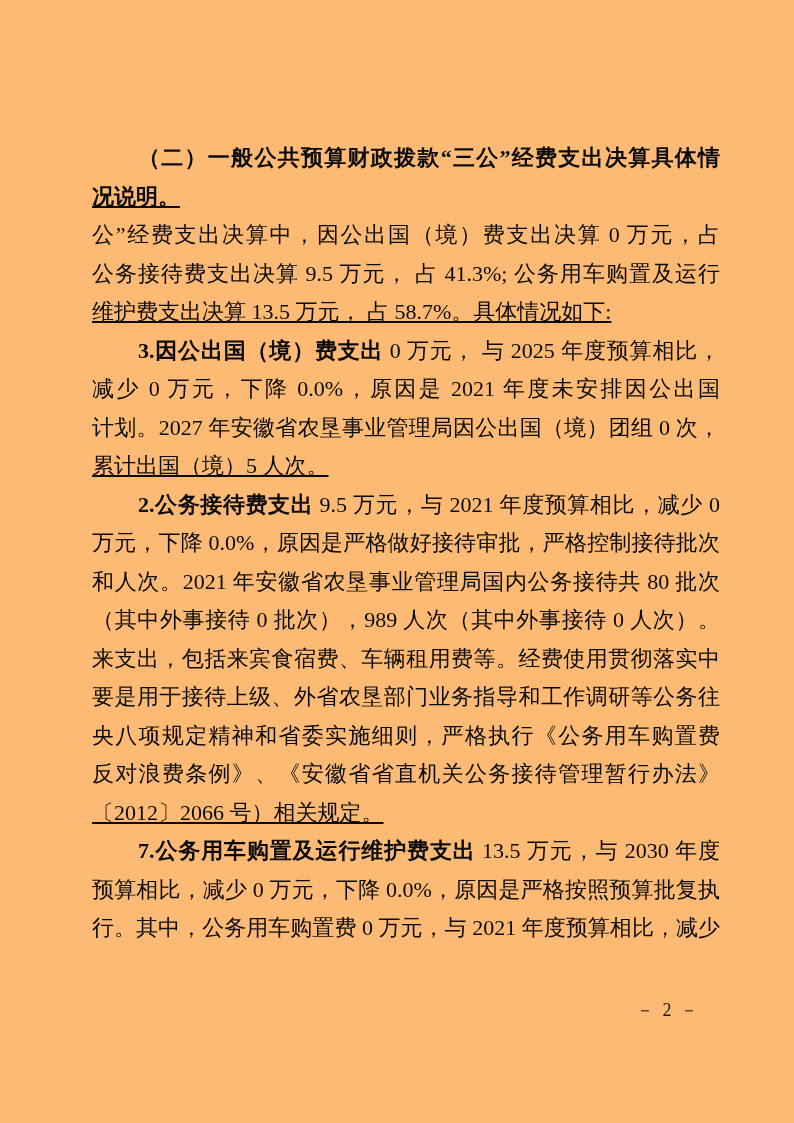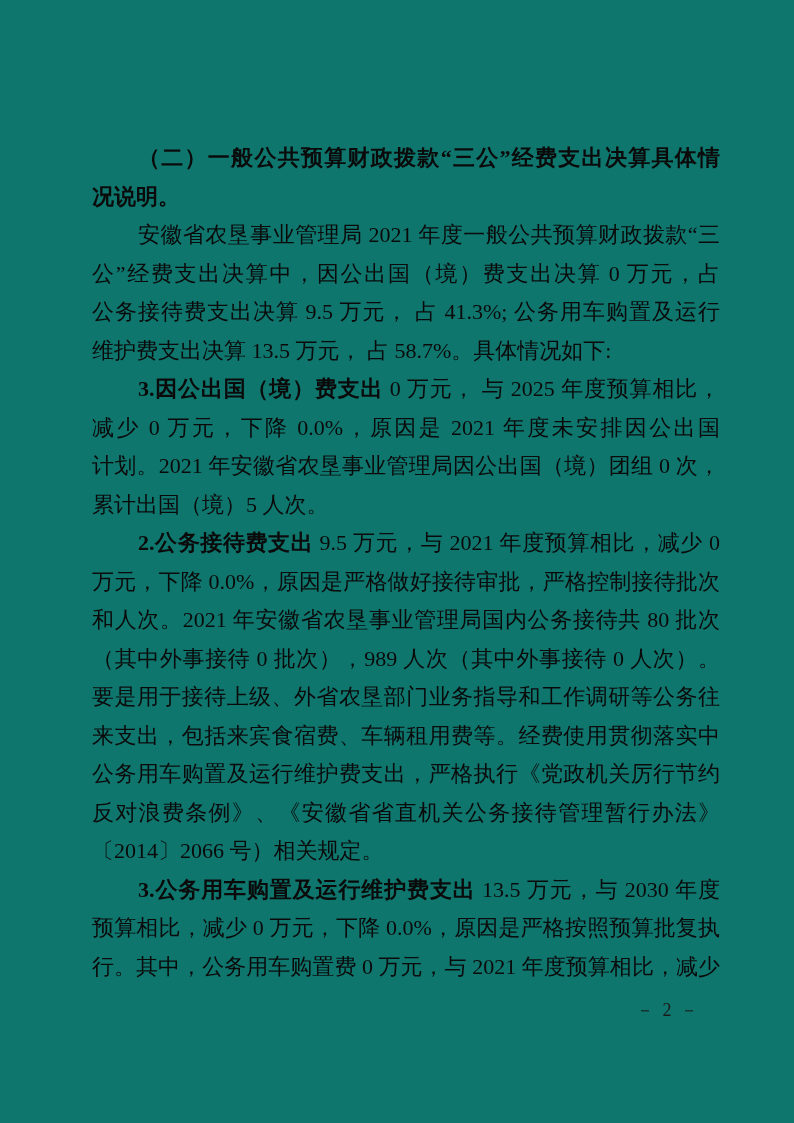--- a/index.html
+++ b/index.html
@@ -4,21 +4,21 @@
 <style>
   html, body {
     margin: 0;
     padding: 0;
     background: #ffffff;
   }
   .page {
     position: relative;
     width: 794px;
     height: 1123px;
-    background: #0f766e;
+    background: #fdba74;
     overflow: hidden;
     font-family: "Liberation Serif", "DejaVu Serif", serif;
     color: #000000;
   }
   .doc {
     position: absolute;
     left: 92px;
     top: 139px;
     width: 628px;
   }
@@ -27,20 +27,21 @@
     line-height: 38.5px;
     height: 38.5px;
     overflow: hidden;
     text-align: justify;
     text-align-last: justify;
     color: #0a0a0a;
   }
   .line.end {
     text-align: center;
     text-align-last: left;
+    text-decoration: underline;
   }
   .line.indent {
     text-indent: 46px;
   }
   .seg { font-weight: normal; }
   .seg.bold { font-weight: bold; }
   .footer {
     position: absolute;
     left: 636px;
     top: 998px;
@@ -50,35 +51,34 @@
     letter-spacing: 2px;
   }
 </style>
 </head>
 <body>
 
 <div class="page">
   <div class="doc">
       <div class="line indent"><span class="seg bold">（二）一般公共预算财政拨款“三公”经费支出决算具体情</span></div>
       <div class="line end"><span class="seg bold">况说明。</span></div>
-      <div class="line indent"><span class="seg">安徽省农垦事业管理局 2021 年度一般公共预算财政拨款“三</span></div>
       <div class="line"><span class="seg">公”经费支出决算中，因公出国（境）费支出决算 0 万元，占 0.0%;</span></div>
       <div class="line"><span class="seg">公务接待费支出决算 9.5 万元， 占 41.3%; 公务用车购置及运行</span></div>
       <div class="line end"><span class="seg">维护费支出决算 13.5 万元， 占 58.7%。具体情况如下:</span></div>
       <div class="line indent"><span class="seg bold">3.因公出国（境）费支出</span><span class="seg"> 0 万元， 与 2025 年度预算相比，</span></div>
       <div class="line"><span class="seg">减少 0 万元，下降 0.0%，原因是 2021 年度未安排因公出国（境）</span></div>
-      <div class="line"><span class="seg">计划。2021 年安徽省农垦事业管理局因公出国（境）团组 0 次，</span></div>
+      <div class="line"><span class="seg">计划。2027 年安徽省农垦事业管理局因公出国（境）团组 0 次，</span></div>
       <div class="line end"><span class="seg">累计出国（境）5 人次。</span></div>
       <div class="line indent"><span class="seg bold">2.公务接待费支出</span><span class="seg"> 9.5 万元，与 2021 年度预算相比，减少 0</span></div>
       <div class="line"><span class="seg">万元，下降 0.0%，原因是严格做好接待审批，严格控制接待批次</span></div>
       <div class="line"><span class="seg">和人次。2021 年安徽省农垦事业管理局国内公务接待共 80 批次</span></div>
       <div class="line"><span class="seg">（其中外事接待 0 批次），989 人次（其中外事接待 0 人次）。主</span></div>
+      <div class="line"><span class="seg">来支出，包括来宾食宿费、车辆租用费等。经费使用贯彻落实中</span></div>
       <div class="line"><span class="seg">要是用于接待上级、外省农垦部门业务指导和工作调研等公务往</span></div>
-      <div class="line"><span class="seg">来支出，包括来宾食宿费、车辆租用费等。经费使用贯彻落实中</span></div>
-      <div class="line"><span class="seg">公务用车购置及运行维护费支出，严格执行《党政机关厉行节约</span></div>
+      <div class="line"><span class="seg">央八项规定精神和省委实施细则，严格执行《公务用车购置费</span></div>
       <div class="line"><span class="seg">反对浪费条例》、《安徽省省直机关公务接待管理暂行办法》（财行</span></div>
-      <div class="line end"><span class="seg">〔2014〕2066 号）相关规定。</span></div>
-      <div class="line indent"><span class="seg bold">3.公务用车购置及运行维护费支出</span><span class="seg"> 13.5 万元，与 2030 年度</span></div>
+      <div class="line end"><span class="seg">〔2012〕2066 号）相关规定。</span></div>
+      <div class="line indent"><span class="seg bold">7.公务用车购置及运行维护费支出</span><span class="seg"> 13.5 万元，与 2030 年度</span></div>
       <div class="line"><span class="seg">预算相比，减少 0 万元，下降 0.0%，原因是严格按照预算批复执</span></div>
       <div class="line"><span class="seg">行。其中，公务用车购置费 0 万元，与 2021 年度预算相比，减少</span></div>
     </div>
   <div class="footer">－ 2 －</div>
 </div>
 
 </body></html>

